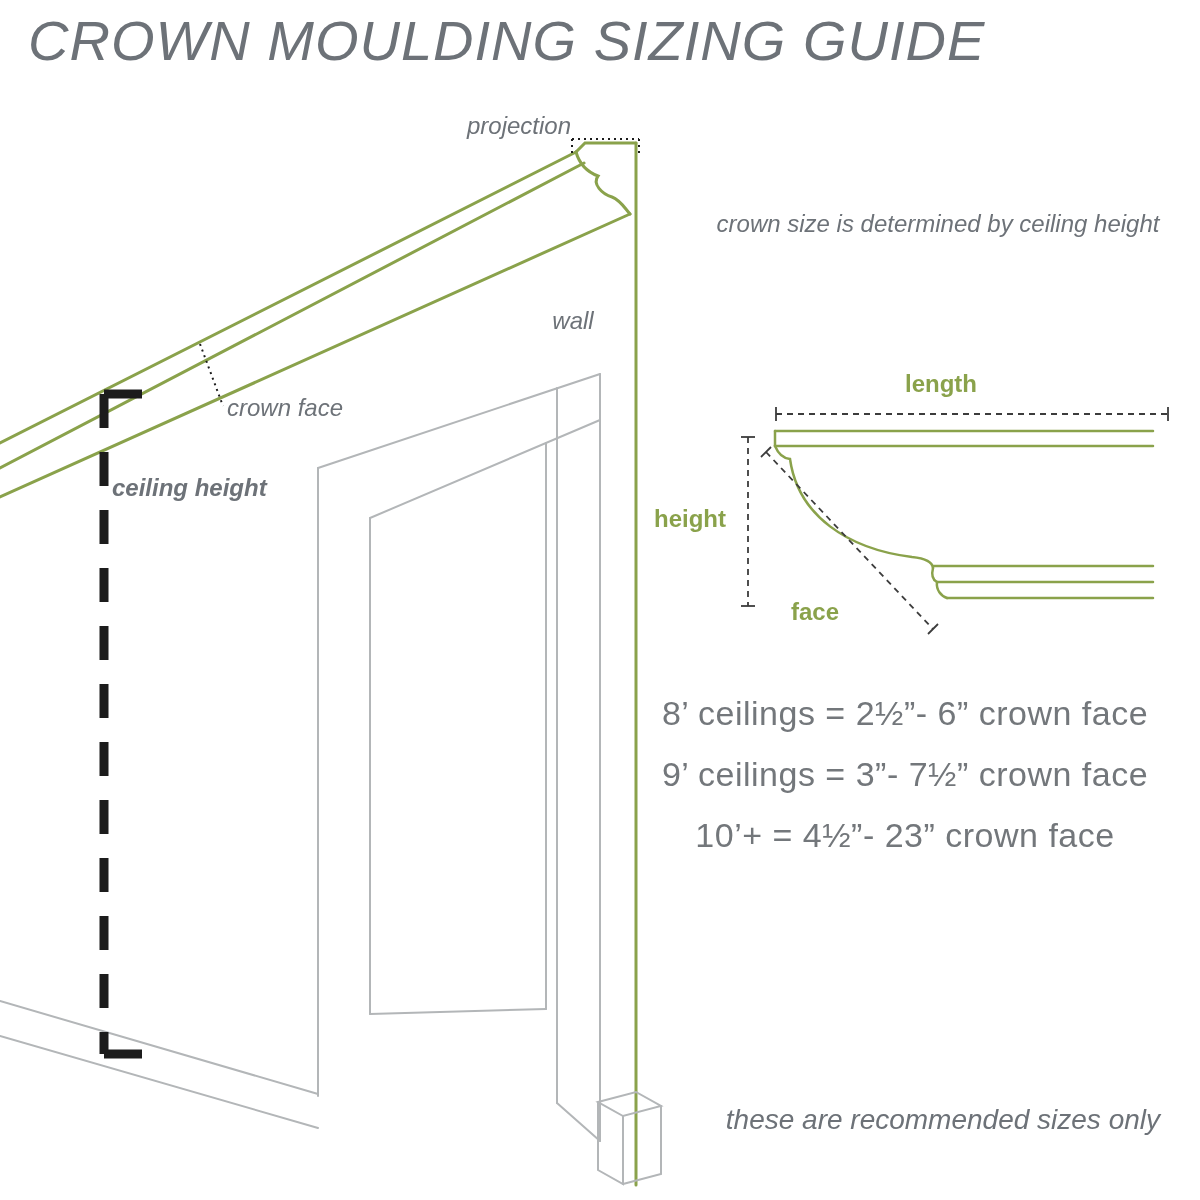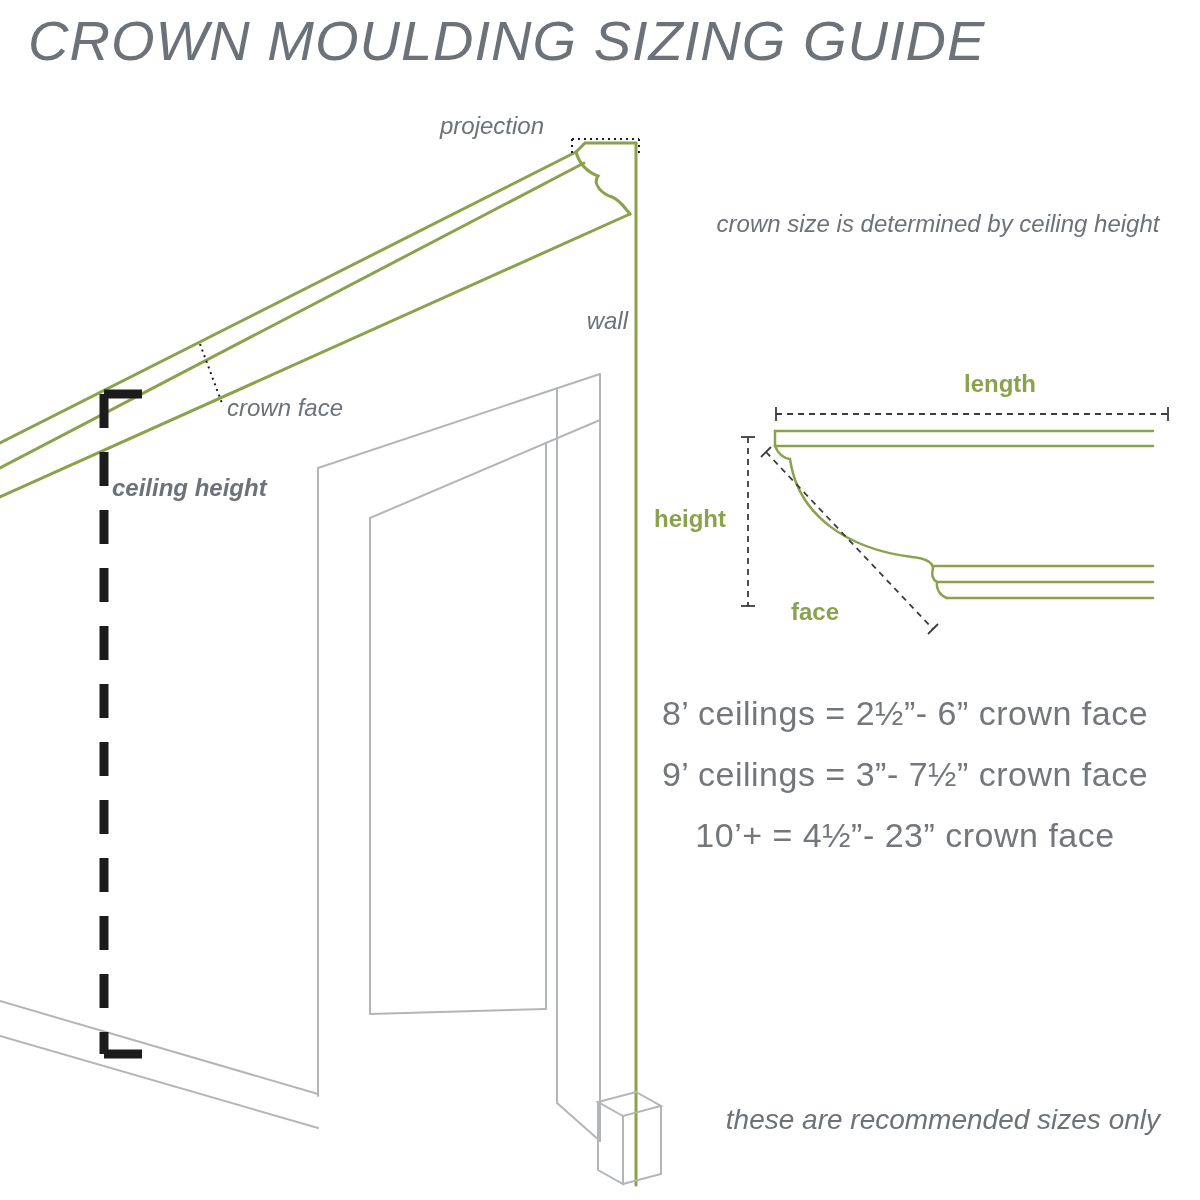--- a/index.html
+++ b/index.html
@@ -105,31 +105,31 @@
       <line class="tick" x1="741" y1="606" x2="755" y2="606"></line>
     </g>
 
     <g>
       <line class="meas" x1="766" y1="452" x2="933" y2="629"></line>
       <line class="tick" x1="761" y1="457" x2="771" y2="447"></line>
       <line class="tick" x1="928" y1="634" x2="938" y2="624"></line>
     </g>
   </svg>
 
-  <div class="lbl it" style="left:440px;top:112px;width:158px;text-align:left;">projection</div>
+  <div class="lbl it" style="left:440px;top:112px;width:158px;text-align:center;">projection</div>
 
-  <div class="lbl it" style="left:518px;top:307px;width:110px;text-align:right;">wall</div>
+  <div class="lbl it" style="left:518px;top:307px;width:110px;text-align:center;">wall</div>
 
   <div class="lbl it" style="left:227px;top:394px;">crown face</div>
 
   <div class="lbl it" style="left:112px;top:474px;font-weight:bold;">ceiling height</div>
 
   <div class="lbl it" style="left:680px;top:210px;width:516px;text-align:center;font-size:24px;">crown size is determined by ceiling height</div>
 
-  <div class="lbl gn" style="left:905px;top:370px;width:190px;text-align:center;">length</div>
+  <div class="lbl gn" style="left:905px;top:370px;width:190px;text-align:left;">length</div>
 
   <div class="lbl gn" style="left:636px;top:505px;width:90px;text-align:right;">height</div>
 
   <div class="lbl gn" style="left:791px;top:558px;margin-top:40px;">face</div>
 
   <div class="rules">
     <div class="rule">8’ ceilings = 2½”- 6” crown face</div>
     <div class="rule">9’ ceilings = 3”- 7½” crown face</div>
     <div class="rule">10’+ = 4½”- 23” crown face</div>
   </div>

